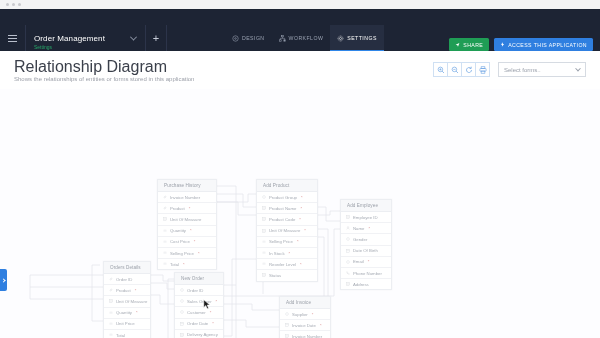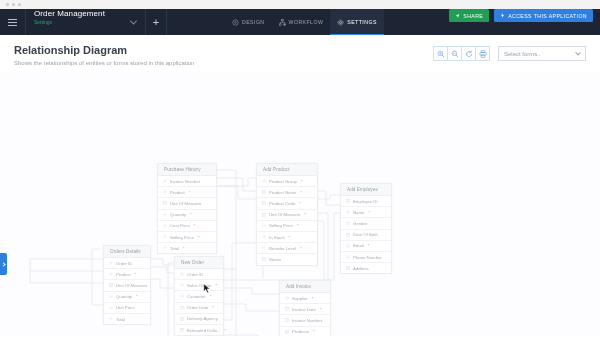--- a/index.html
+++ b/index.html
@@ -14,23 +14,23 @@
   .os-bar {
     height: 9px; width: 100%;
     background: #f3f3f4;
     display: flex; align-items: center; gap: 3px;
     padding-left: 6px;
   }
   .os-dot { width: 3px; height: 3px; border-radius: 50%; background: #c9c9cd; }
 
   
   .appbar {
-    height: 26px; width: 100%;
+    height: 42px; width: 100%;
     background: #1d2434;
-    display: flex; align-items: flex-start;
+    display: flex; align-items: flex-end;
     position: relative;
   }
   .hamburger {
     width: 26px; height: 26px;
     display: flex; flex-direction: column; align-items: center; justify-content: center;
     gap: 2px; border-right: 1px solid #2c344a;
   }
   .hamburger i { display:block; width: 9px; height: 1px; background: #b9bfcc; }
 
   .app-title-wrap { padding-left: 8px; display: flex; flex-direction: column; justify-content: center; }
@@ -66,21 +66,21 @@
   .btn-share, .btn-access {
     height: 13px; border-radius: 1.5px; display:flex; align-items:center; gap:3px;
     padding: 0 6px; color:#fff; font-size:5.2px; letter-spacing:.4px; white-space: nowrap;
   }
   .btn-share { background: #1f9d55; }
   .btn-access { background: #2f7fe0; }
 
   
   .page-head { padding: 9px 14px 7px 14px; background:#fff; }
   .page-head-row { display:flex; align-items:flex-start; }
-  .page-title { font-size: 11px; color: #3a3f4a; font-weight: 700; line-height: 13px; }
+  .page-title { font-size: 16px; color: #3a3f4a; font-weight: 400; line-height: 13px; }
   .page-sub { font-size: 6px; color: #9b9fa8; margin-top: 3px; }
 
   .head-tools { margin-left:auto; display:flex; align-items:center; gap:8px; padding-top:2px; }
   .icon-group { display:flex; }
   .icon-btn {
     width: 15px; height: 15px; border:1px solid #cfe0f3; background:#fff;
     display:flex; align-items:center; justify-content:center; margin-left:-1px;
   }
   .icon-btn:first-child { margin-left:0; }
   .select-forms {

